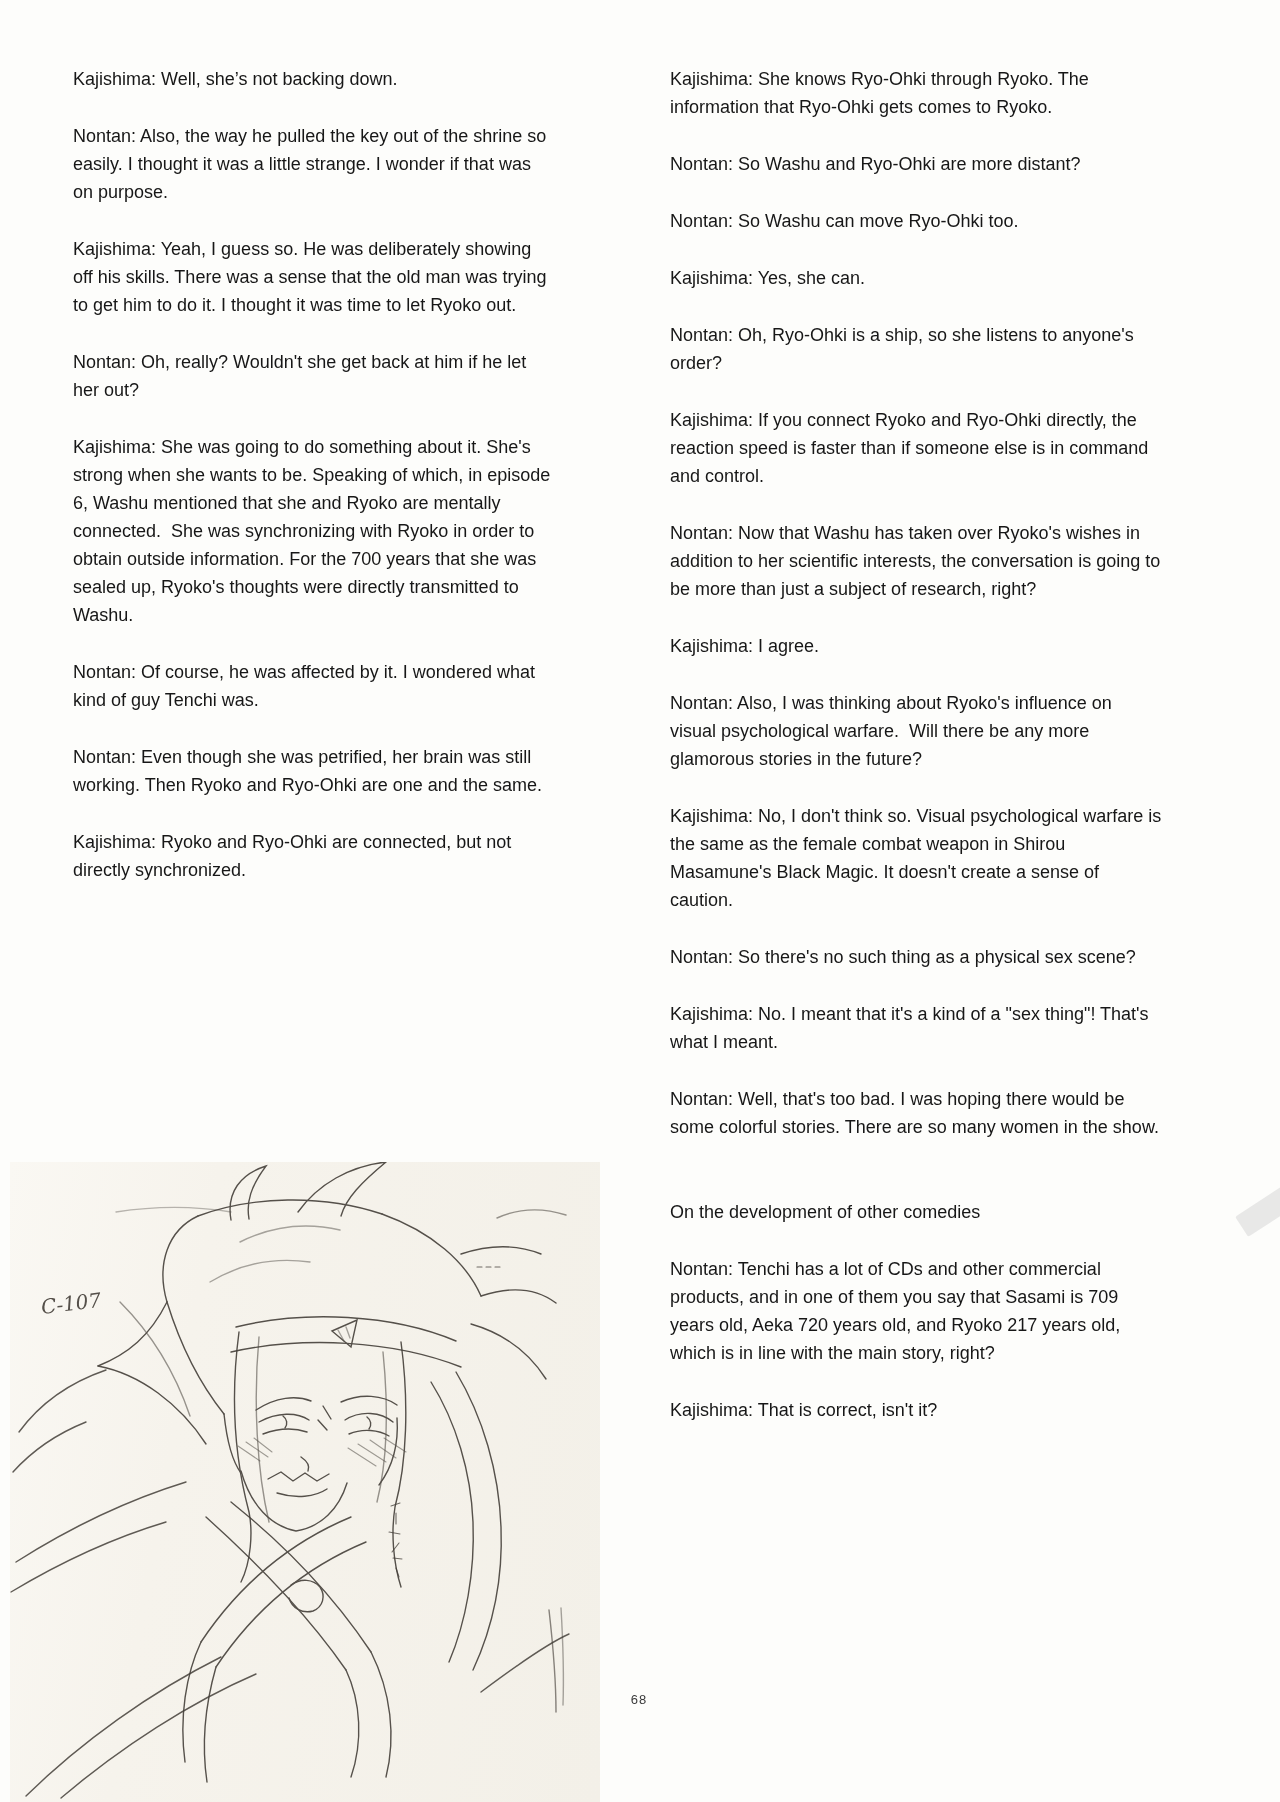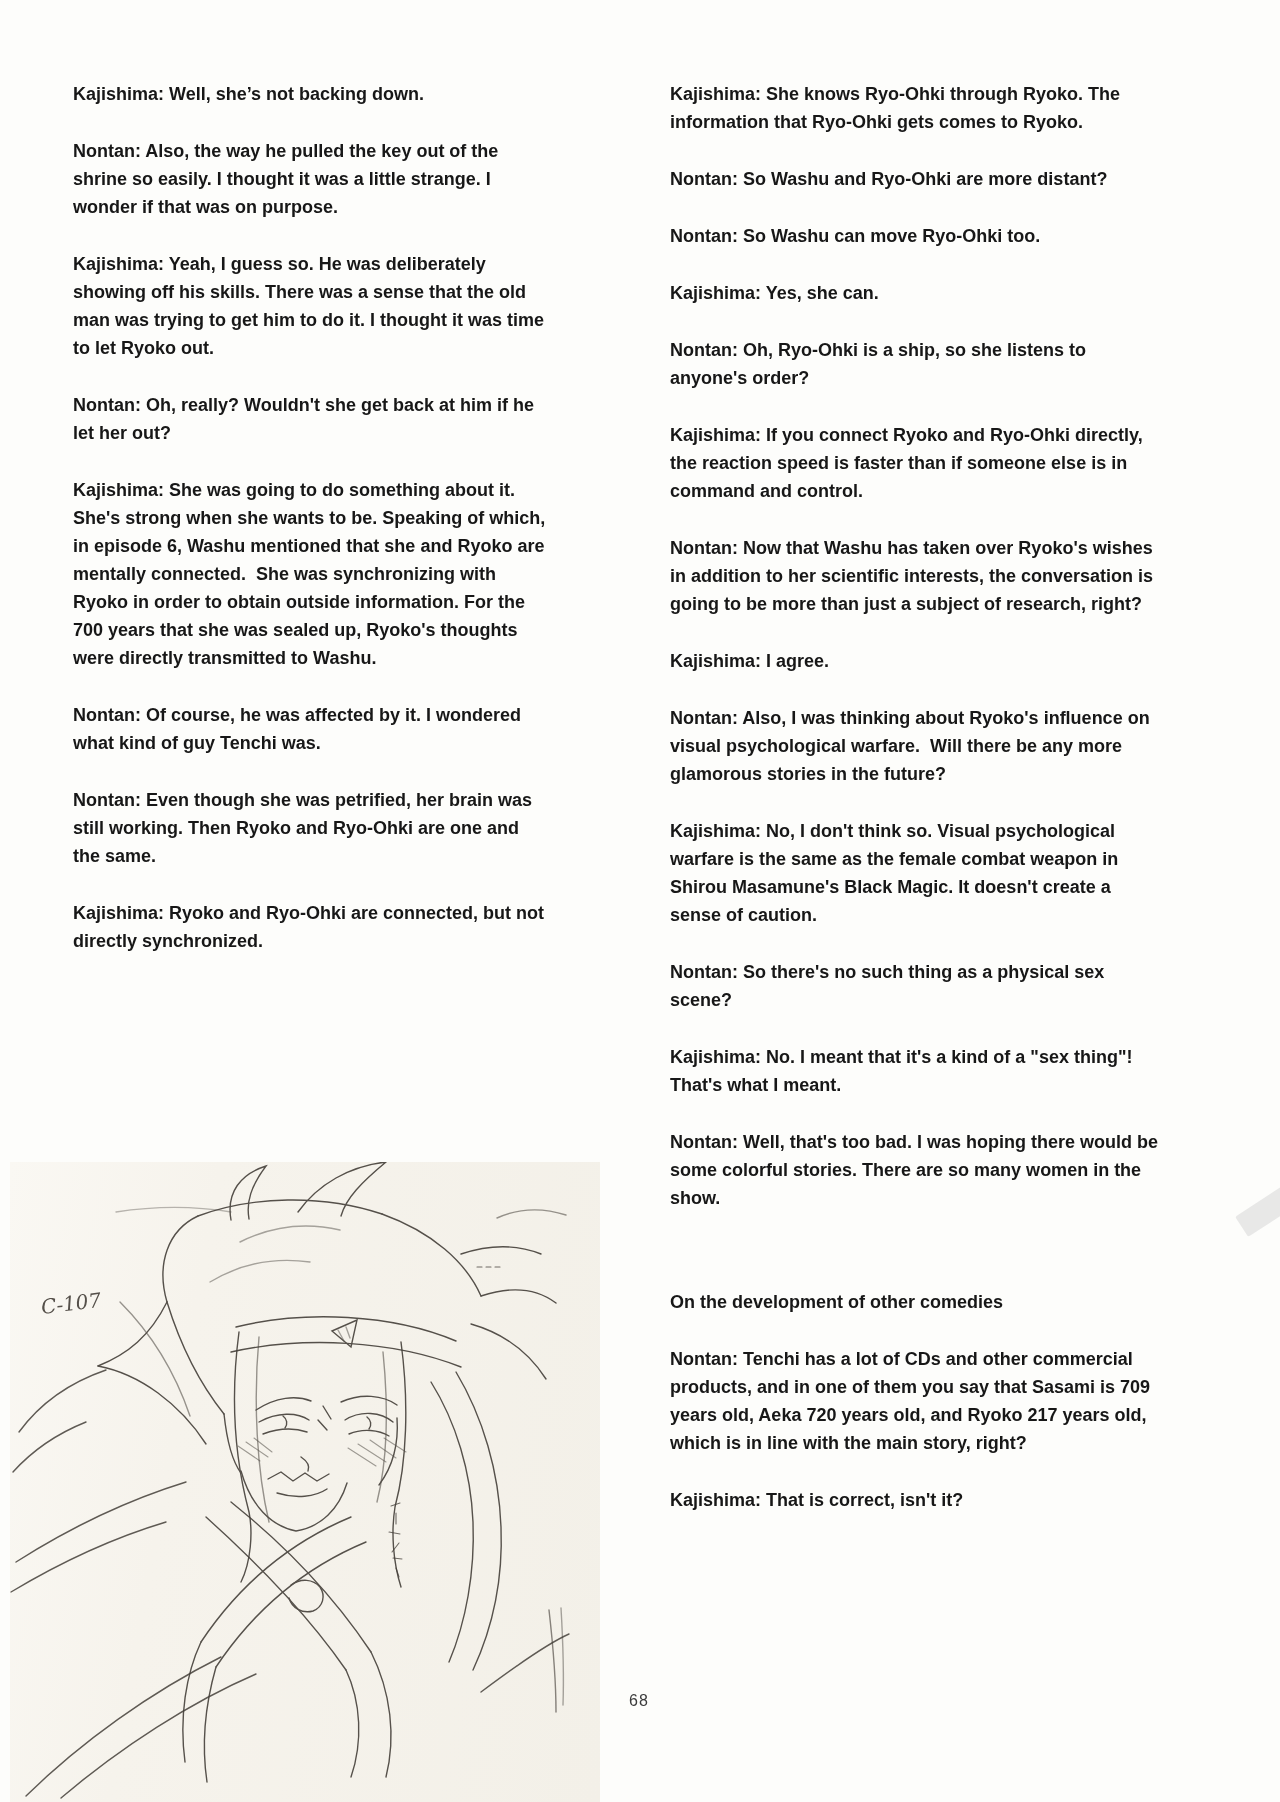--- a/index.html
+++ b/index.html
@@ -5,46 +5,46 @@
   * { box-sizing: border-box; }
   html, body { margin: 0; padding: 0; }
   body {
     width: 1280px; height: 1802px;
     position: relative;
     background: #fdfdfb;
     font-family: "Liberation Sans", sans-serif;
     color: #171717;
     overflow: hidden;
   }
-  .col { position: absolute; top: 80px; font-weight: bold; }
+  .col { position: absolute; top: 65px; }
   #left-col  { left: 73px;  width: 478px; }
   #right-col { left: 670px; width: 492px; }
   .para {
     margin: 0 0 29px 0;
     font-size: 18px;
     line-height: 28px;
     white-space: pre-wrap;
     color: #171717;
   }
   .para.heading { margin-bottom: 29px; }
-  .para.gap { margin-top: 76px; }
+  .para.gap { margin-top: 57px; }
 
   .sketch-paper {
     position: absolute;
     left: 10px; top: 1162px;
     width: 590px; height: 640px;
     background: linear-gradient(100deg, #faf8f3 0%, #f6f3ec 30%, #f3f0e8 100%);
   }
   .sketch-paper svg { position: absolute; left: 0; top: 0; width: 100%; height: 100%; }
 
   .page-number {
     position: absolute;
     left: 616px; top: 1692px;
     width: 46px;
-    font-size: 16px;
+    font-size: 13px;
     color: #3b3b3b;
     letter-spacing: 1px;
     text-align: center;
   }
   .scan-artifact {
     position: absolute;
     left: 1237px; top: 1199px;
     width: 58px; height: 24px;
     background: #dadada;
     opacity: .6;

